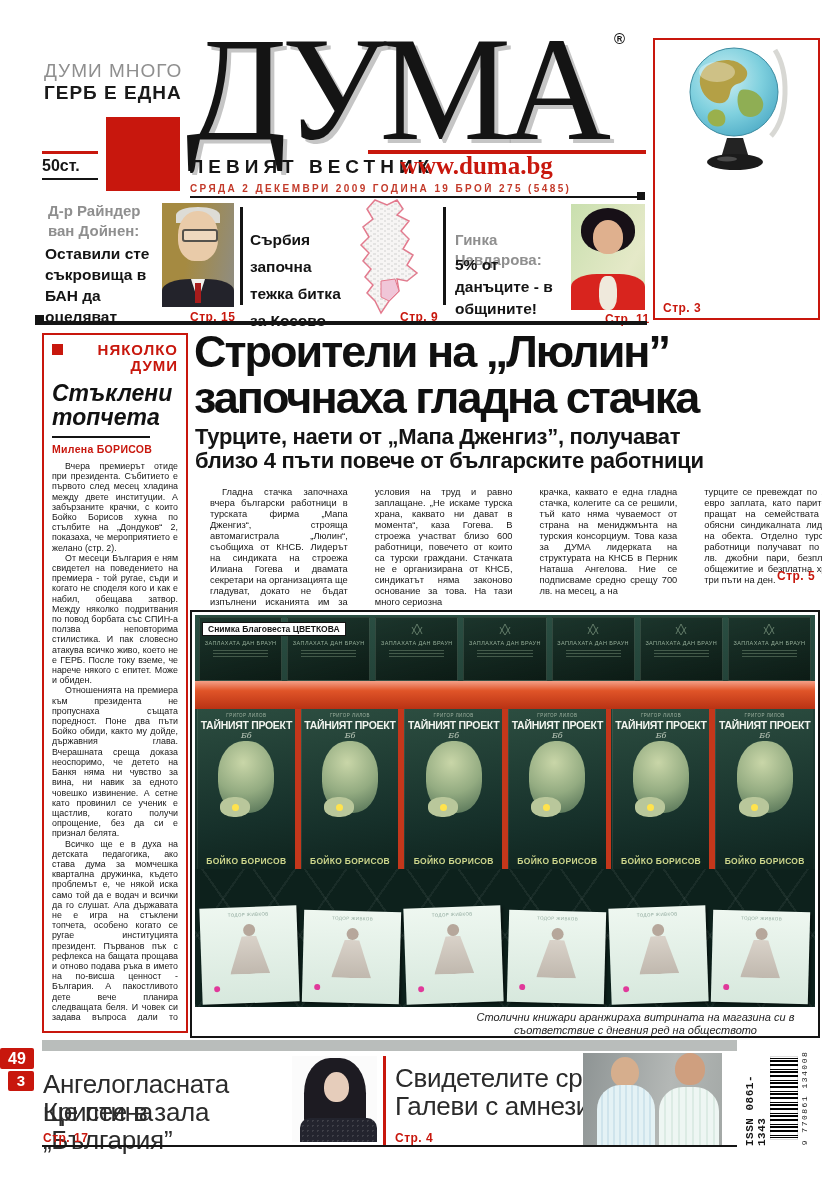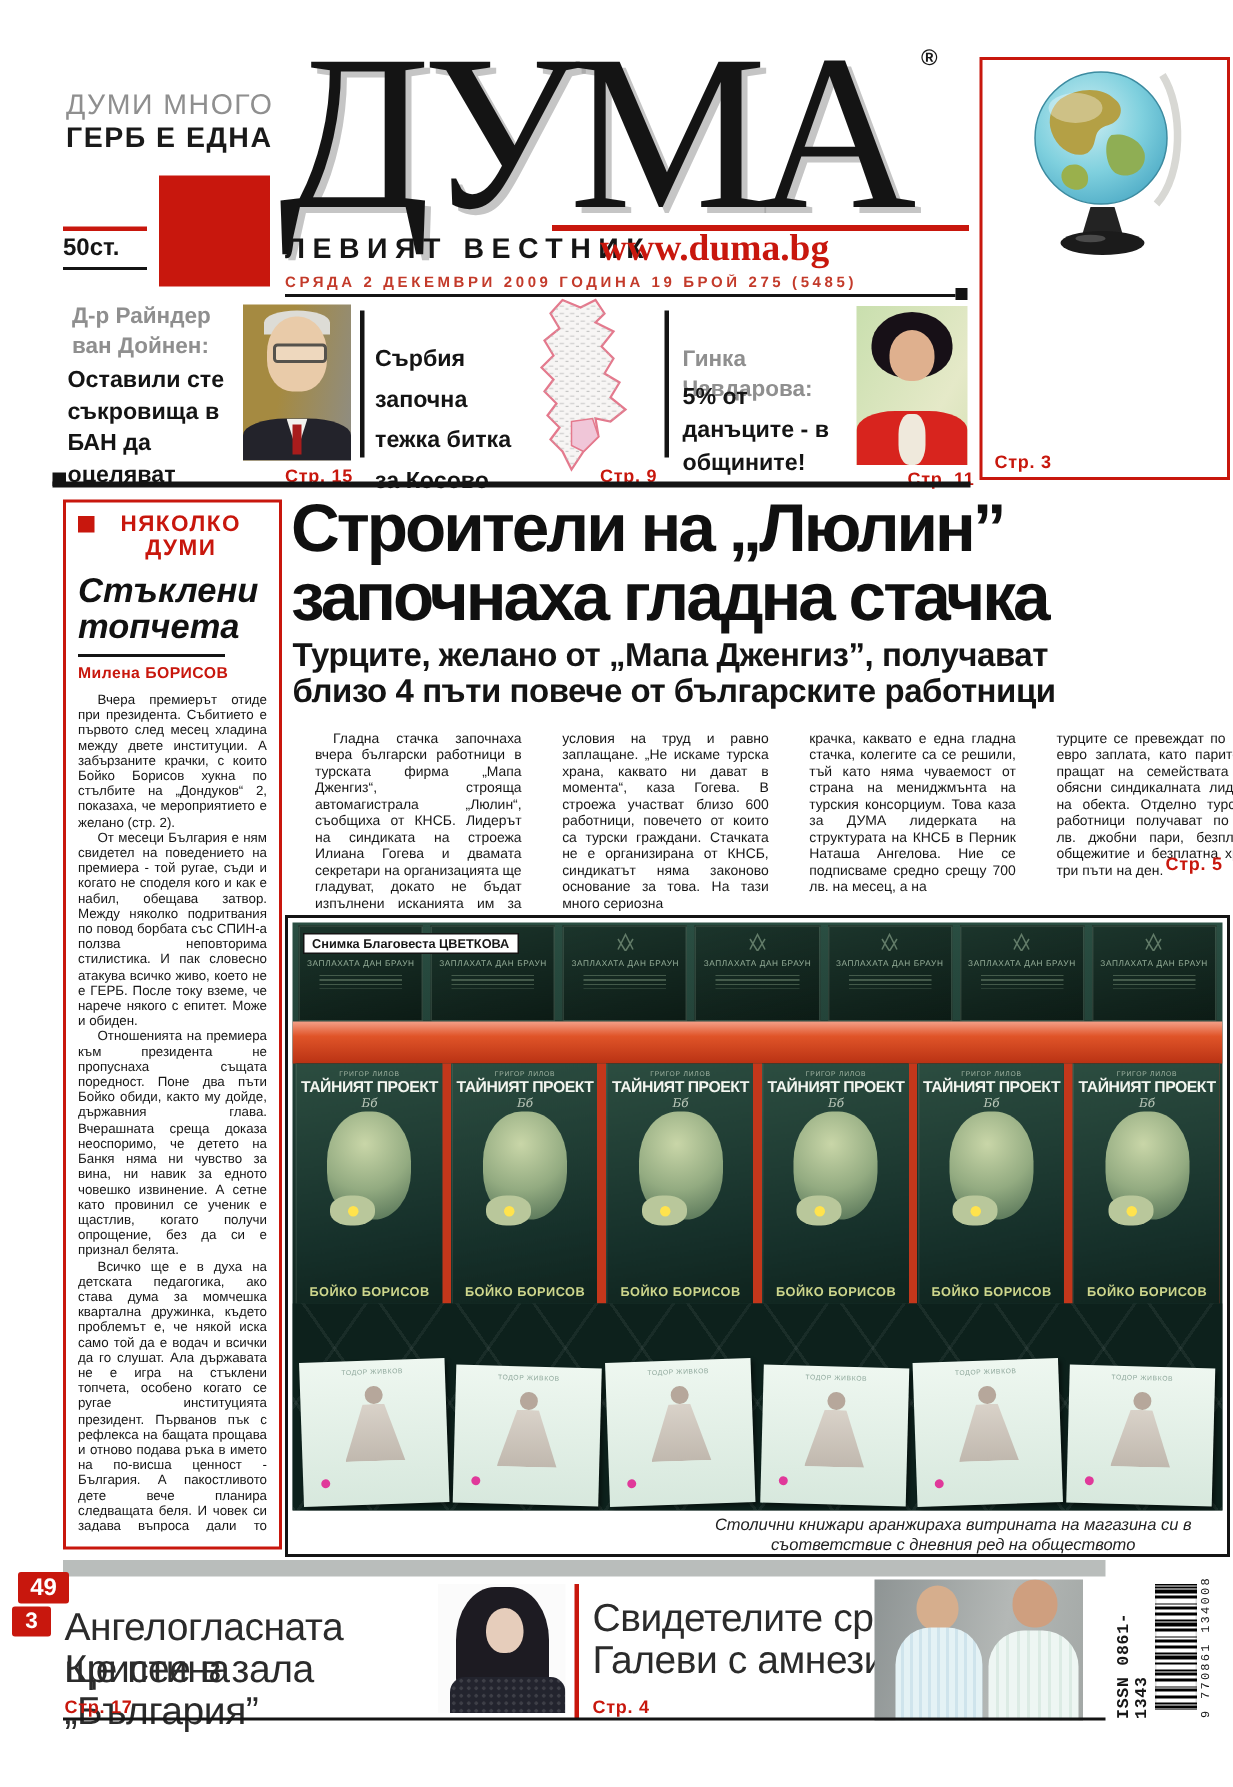--- a/index.html
+++ b/index.html
@@ -68,21 +68,21 @@
 
   
   .thick-rule{left:35px;top:321px;width:612px;height:4px;background:#141414;}
   .thick-sq{left:35px;top:315px;width:9px;height:9px;background:#141414;}
 
   
   .op-col{left:42px;top:333px;width:146px;height:700px;border:2px solid #c8170d;box-sizing:border-box;
           padding:7px 8px;background:#fff;}
   .op-head{display:flex;align-items:flex-start;}
   .op-sq{width:11px;height:11px;background:#c8170d;margin-top:2px;}
-  .op-rubric{flex:1;text-align:center;color:#c8170d;font-weight:bold;font-size:15px;line-height:15.5px;letter-spacing:1px;}
+  .op-rubric{flex:1;text-align:right;color:#c8170d;font-weight:bold;font-size:15px;line-height:15.5px;letter-spacing:1px;}
   .op-title{margin-top:8px;font-weight:bold;font-style:italic;font-size:23px;line-height:24px;color:#111;}
   .op-rule{width:78%;height:2px;background:#141414;margin:7px 0 5px;}
   .op-author{color:#c8170d;font-weight:bold;font-size:10.5px;letter-spacing:.3px;}
   .op-body{margin-top:6px;font-size:8.9px;line-height:10.2px;text-align:justify;overflow:hidden;height:560px;}
   .op-body p{margin:0;text-indent:13px;}
 
   
   .headline{left:194px;top:329px;width:626px;font-weight:bold;font-size:45px;line-height:46px;
             letter-spacing:-2px;color:#101010;}
   .subhead{left:195px;top:425px;width:626px;font-weight:bold;font-size:22px;line-height:24px;
@@ -134,21 +134,21 @@
   .tz-man::before{content:"";position:absolute;top:0;left:14px;width:12px;height:12px;border-radius:50%;background:#b6a79b;}
   .tz-man::after{content:"";position:absolute;top:12px;left:0;right:0;bottom:0;
                  background:linear-gradient(#d9d2c9,#c0b8ae);clip-path:polygon(32% 0,68% 0,100% 100%,0 100%);}
   .tz-dot{position:absolute;bottom:12px;left:12px;width:6px;height:6px;border-radius:50%;background:#e0399a;}
   .caption{text-align:center;font-style:italic;font-size:11px;line-height:12.5px;color:#222;
            width:355px;margin-left:auto;padding:4px 2px 0;}
 
   
   .gray-bar{left:42px;top:1040px;width:695px;height:11px;background:#b9bdbb;}
   .box49{left:0;top:1048px;width:34px;height:21px;background:#c8170d;color:#fff;font-weight:bold;
-         font-size:16px;text-align:center;line-height:21px;border-radius:2px;margin-left:12px;}
+         font-size:16px;text-align:center;line-height:21px;border-radius:2px;}
   .box3{left:8px;top:1071px;width:26px;height:20px;background:#c8170d;color:#fff;font-weight:bold;
         font-size:15px;text-align:center;line-height:20px;border-radius:2px;}
   .bt-title{font-size:26px;line-height:28px;color:#2b2b2b;letter-spacing:-.3px;}
   .kristina1{left:43px;top:1070px;width:255px;}
   .kristina2{left:43px;top:1098px;width:255px;}
   .page17{left:43px;top:1131px;}
   .kristina-photo{left:292px;top:1056px;width:85px;height:86px;background:#fbfbfb;overflow:hidden;}
   .kr-hair{position:absolute;left:12px;top:2px;width:62px;height:84px;background:#1d1b22;border-radius:42% 42% 28% 28%;}
   .kr-face{position:absolute;left:32px;top:16px;width:25px;height:30px;background:#e6cdbb;border-radius:50% 50% 46% 46%;}
   .kr-top{position:absolute;left:8px;bottom:0;width:77px;height:24px;background:#23242e;border-radius:10px 10px 0 0;
@@ -282,21 +282,21 @@
         <p>Отношенията на премиера към президента не пропуснаха същата поредност. Поне два пъти Бойко обиди, както му дойде, държавния глава. Вчерашната среща доказа неоспоримо, че детето на Банкя няма ни чувство за вина, ни навик за едното човешко извинение. А сетне като провинил се ученик е щастлив, когато получи опрощение, без да си е признал белята.</p>
         <p>Всичко ще е в духа на детската педагогика, ако става дума за момчешка квартална дружинка, където проблемът е, че някой иска само той да е водач и всички да го слушат. Ала държавата не е игра на стъклени топчета, особено когато се ругае институцията президент. Първанов пък с рефлекса на бащата прощава и отново подава ръка в името на по-висша ценност - България. А пакостливото дете вече планира следващата беля. И човек си задава въпроса дали то въобще някога ще порасне?</p>
       </div>
   </div>
 
   <div class="abs headline">
     <div>Строители на „Люлин”</div>
     <div>започнаха гладна стачка</div>
   </div>
   <div class="abs subhead">
-    <div>Турците, желано от „Мапа Дженгиз”, получават</div>
+    <div>Турците, наети от „Мапа Дженгиз”, получават</div>
     <div>близо 4 пъти повече от българските работници</div>
   </div>
   <div class="abs lead-cols">
     <div class="lead-col indent">Гладна стачка започнаха вчера български работници в турската фирма „Мапа Дженгиз“, строяща автомагистрала „Люлин“, съобщиха от КНСБ. Лидерът на синдиката на строежа Илиана Гогева и двамата секретари на организацията ще гладуват, докато не бъдат изпълнени исканията им за нормални</div>
     <div class="lead-col">условия на труд и равно заплащане. „Не искаме турска храна, каквато ни дават в момента“, каза Гогева. В строежа участват близо 600 работници, повечето от които са турски граждани. Стачката не е организирана от КНСБ, синдикатът няма законово основание за това. На тази много сериозна</div>
     <div class="lead-col">крачка, каквато е една гладна стачка, колегите са се решили, тъй като няма чуваемост от страна на мениджмънта на турския консорциум. Това каза за ДУМА лидерката на структурата на КНСБ в Перник Наташа Ангелова. Ние се подписваме средно срещу 700 лв. на месец, а на</div>
     <div class="lead-col">турците се превеждат по 1350 евро заплата, като парите се пращат на семействата им, обясни синдикалната лидерка на обекта. Отделно турските работници получават по 300 лв. джобни пари, безплатно общежитие и безплатна храна три пъти на ден.</div>
   </div>
   <div class="abs pageref page5">Стр. 5</div>
 

